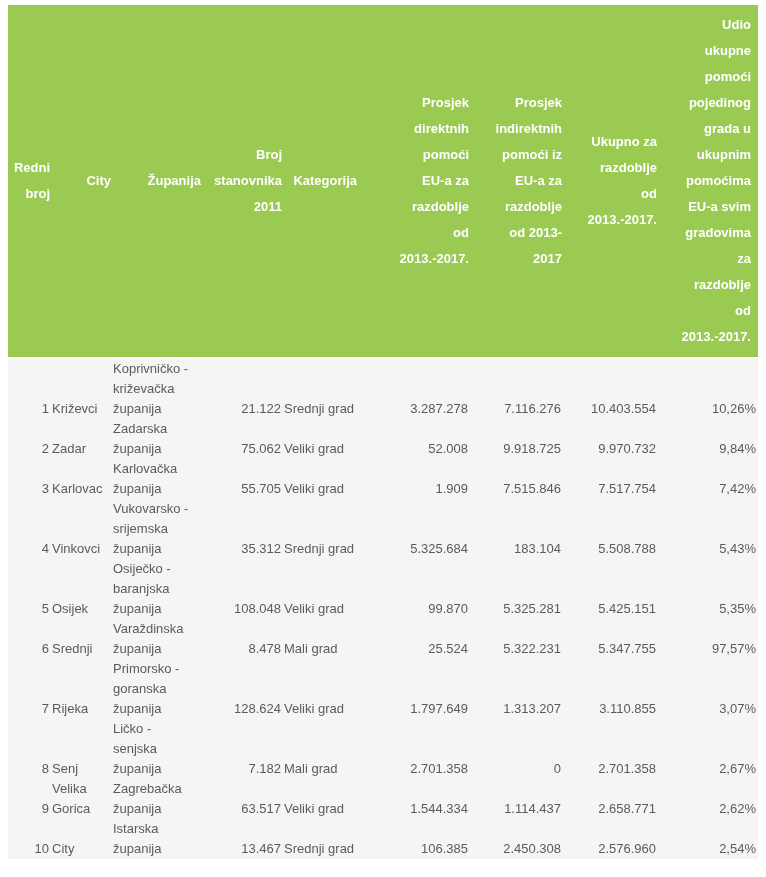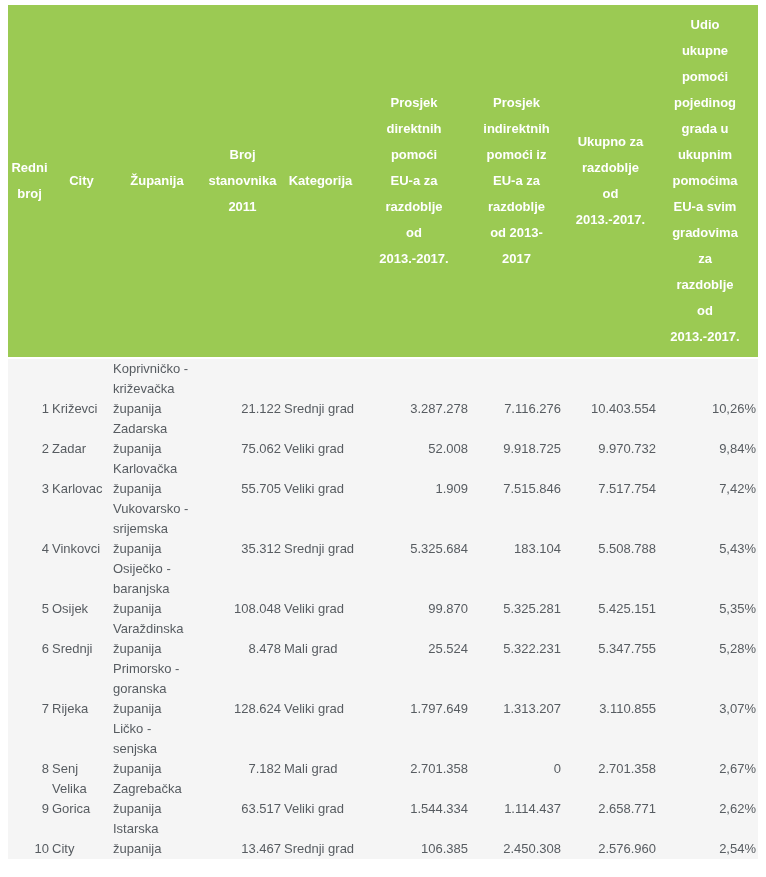--- a/index.html
+++ b/index.html
@@ -21,21 +21,21 @@
     width: 750px;
     margin: 5px 0 0 8px;
   }
   table.eu-table thead th {
     background: var(--header-bg, #9BCA53);
     color: var(--header-text, #ffffff);
     font-weight: bold;
     font-size: 13px;
     line-height: 26px;
     vertical-align: middle;
-    text-align: center;
+    text-align: right;
     padding: 7px 1px;
     white-space: pre-line;
     border-bottom: 2px solid #ffffff;
     overflow: hidden;
     margin-top: 28px;
   }
   table.eu-table tbody td {
     background: var(--body-bg, #F5F5F5);
     color: var(--body-text, #575C61);
     font-size: 13px;
@@ -175,21 +175,21 @@
         <tr>
           <td class="align-right">6</td>
           <td>Srednji</td>
           <td>Varaždinska
 županija</td>
           <td class="align-right">8.478</td>
           <td>Mali grad</td>
           <td class="align-right">25.524</td>
           <td class="align-right">5.322.231</td>
           <td class="align-right">5.347.755</td>
-          <td class="align-right col-last">5,28%</td>
+          <td class="align-right col-last">97,57%</td>
         </tr>
         <tr>
           <td class="align-right">7</td>
           <td>Rijeka</td>
           <td>Primorsko -
 goranska
 županija</td>
           <td class="align-right">128.624</td>
           <td>Veliki grad</td>
           <td class="align-right">1.797.649</td>

